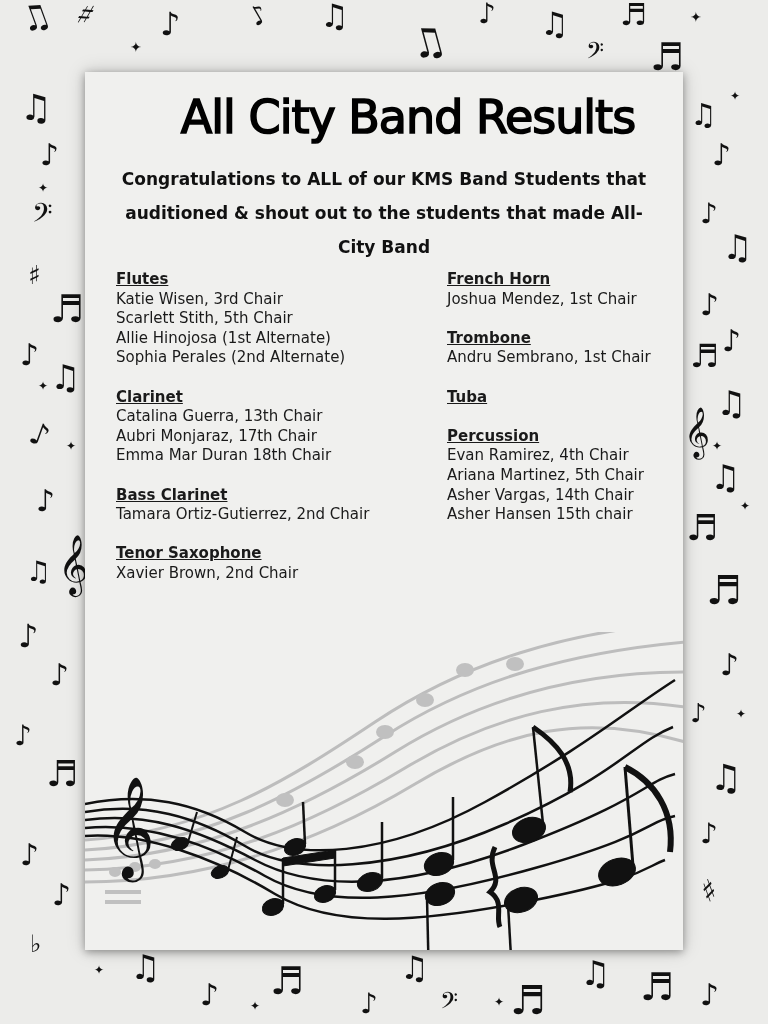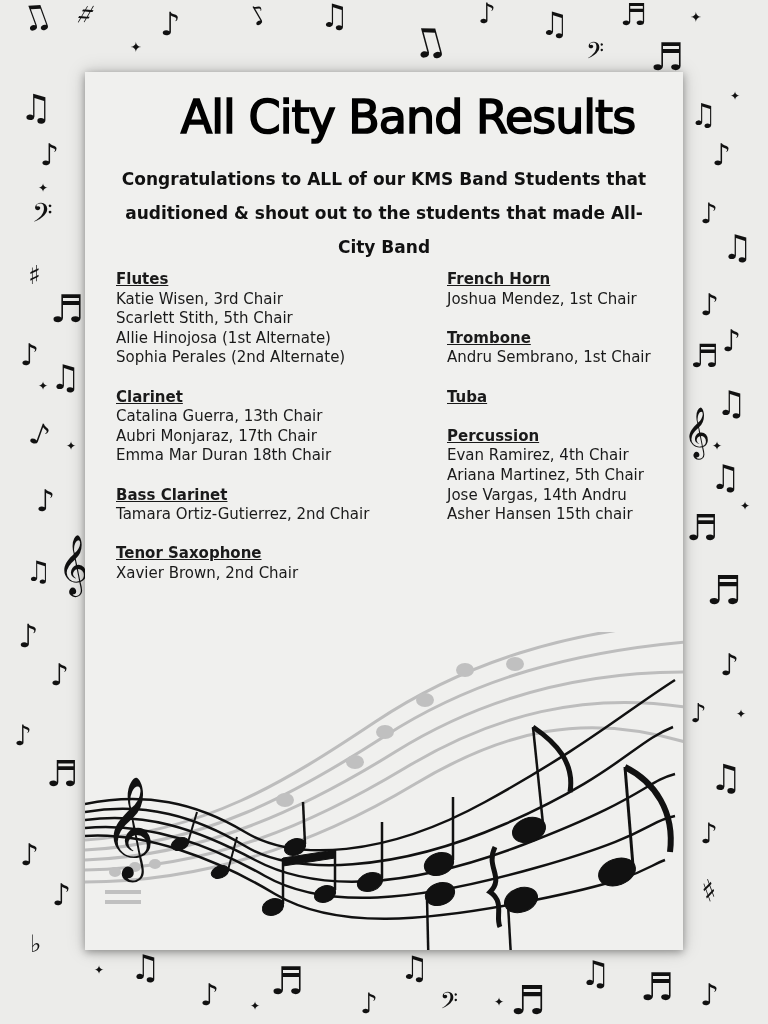--- a/index.html
+++ b/index.html
@@ -127,21 +127,21 @@
       <span class="section-head">Trombone</span>
       <span class="entry">Andru Sembrano, 1st Chair</span>
     </div>
     <div class="section">
       <span class="section-head">Tuba</span>
     </div>
     <div class="section">
       <span class="section-head">Percussion</span>
       <span class="entry">Evan Ramirez, 4th Chair</span>
       <span class="entry">Ariana Martinez, 5th Chair</span>
-      <span class="entry">Jose Vargas, 14th Andru</span>
+      <span class="entry">Asher Vargas, 14th Chair</span>
       <span class="entry">Asher Hansen 15th chair</span>
     </div>
   </div>
 
   <svg class="staff" viewBox="0 0 598 318" xmlns="http://www.w3.org/2000/svg">
 
     <g fill="none" stroke="#bdbdbd" stroke-width="3">
       <path d="M0 208 C120 200, 200 150, 290 90 S 480 0, 600 -10"></path>
       <path d="M0 218 C120 212, 210 162, 300 104 S 490 20, 600 10"></path>
       <path d="M0 228 C120 224, 220 176, 310 120 S 500 40, 600 40"></path>

